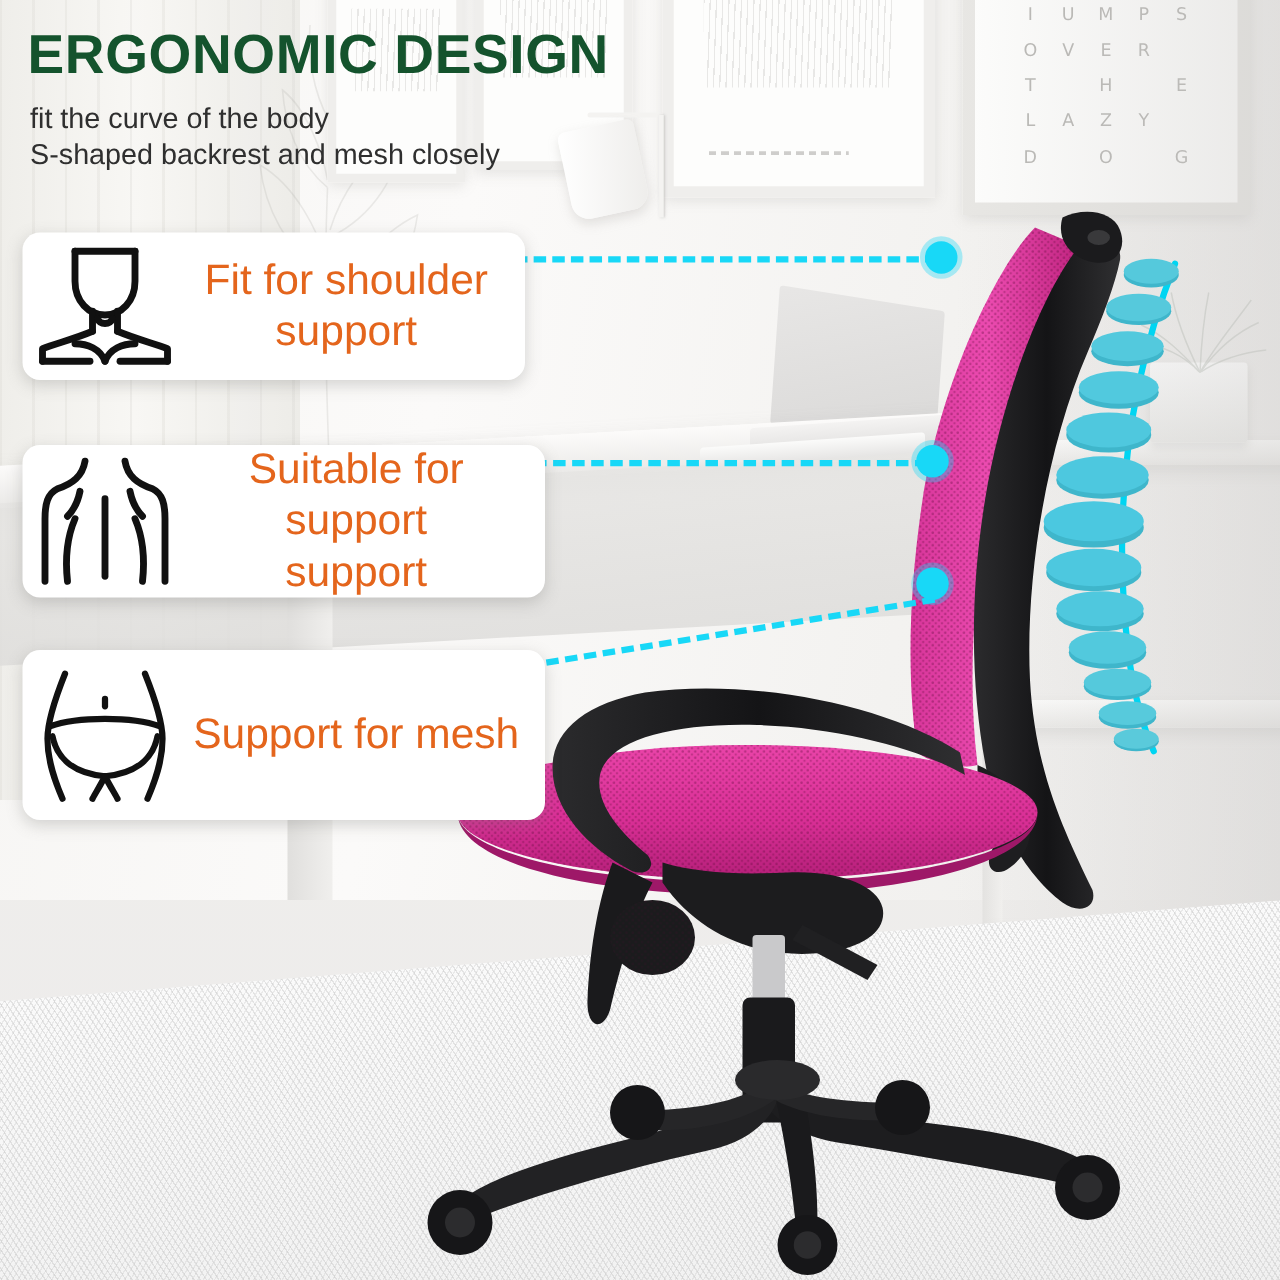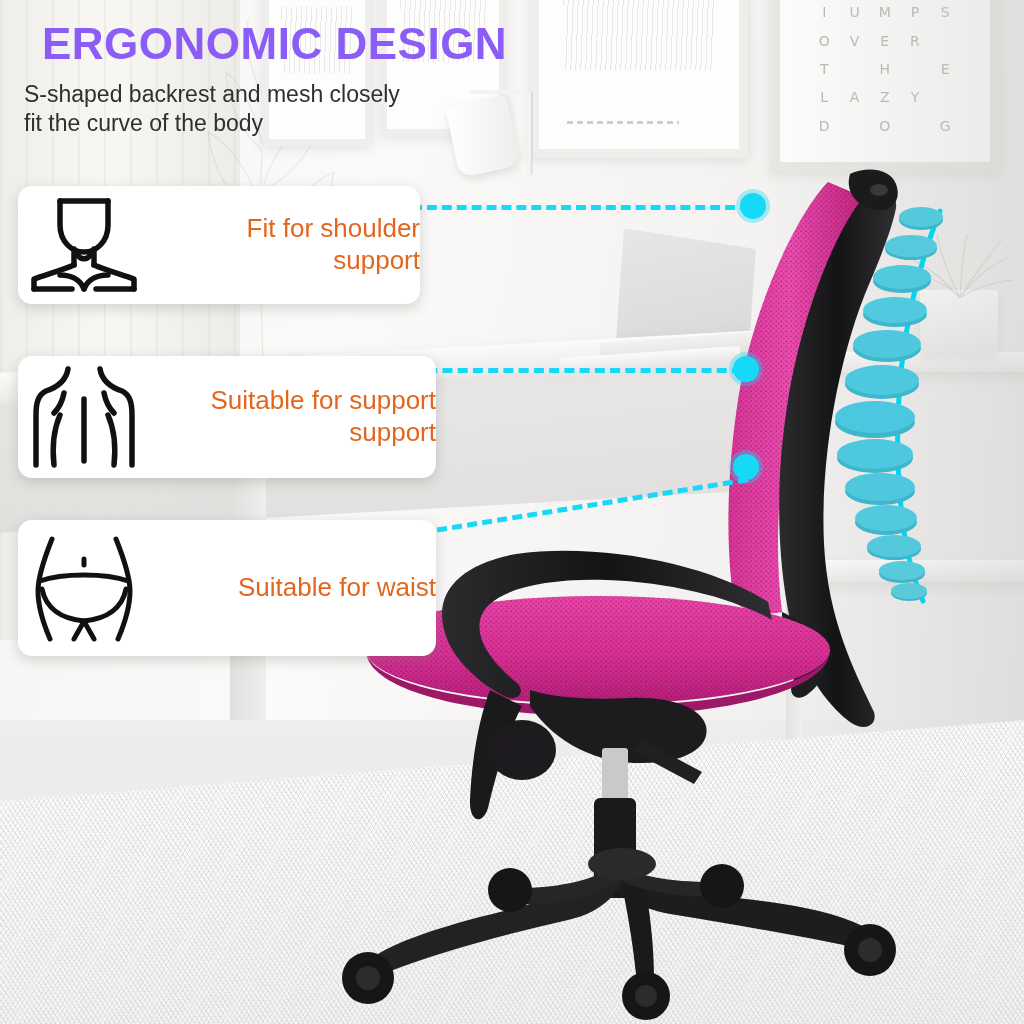--- a/index.html
+++ b/index.html
@@ -106,21 +106,21 @@
   .title{position:absolute;left:22px;top:22px;font-size:44px;font-weight:bold;
       letter-spacing:.5px;line-height:1;}
   .subtitle{position:absolute;left:24px;top:80px;font-size:23px;line-height:1.28;
       color:#2f2f2f;}
 
   
   .card{position:absolute;background:#ffffff;border-radius:14px;
       box-shadow:0 4px 13px rgba(120,118,115,.30);
       display:flex;align-items:center;}
   .card .ico{width:132px;height:100%;display:flex;align-items:center;justify-content:center;flex:0 0 132px;}
-  .card .lbl{flex:1;text-align:right;font-size:26px;line-height:1.22;}
+  .card .lbl{flex:1;text-align:center;font-size:34px;line-height:1.22;padding-right:16px;}
   .c1{left:18px;top:186px;width:402px;height:118px;}
   .c2{left:18px;top:356px;width:418px;height:122px;}
   .c3{left:18px;top:520px;width:418px;height:136px;}
 </style>
 </head>
 <body>
 
 <div class="stage">
 
   <div class="bg"></div>
@@ -329,24 +329,24 @@
   <div class="dash" style="left:412px;top:205px;width:338px;border-color:#18D8F7;"></div>
   <div class="dot" style="left:740px;top:193px;width:26px;height:26px;background:#18D8F7;box-shadow:0 0 0 4px rgba(24,216,247,.35);"></div>
 
   <div class="dash" style="left:412px;top:368px;width:330px;border-color:#18D8F7;"></div>
   <div class="dot" style="left:733px;top:356px;width:26px;height:26px;background:#18D8F7;box-shadow:0 0 0 4px rgba(24,216,247,.35);"></div>
 
   <div class="dash" style="left:422px;top:530px;width:330px;border-color:#18D8F7;
               transform:rotate(-9.2deg);transform-origin:left center;"></div>
   <div class="dot" style="left:733px;top:454px;width:26px;height:26px;background:#18D8F7;box-shadow:0 0 0 4px rgba(24,216,247,.35);"></div>
 
-  <div class="title" style="color:#8b5cf6;margin-left:20px;">ERGONOMIC DESIGN</div>
+  <div class="title" style="color:#14532d;">ERGONOMIC DESIGN</div>
   <div class="subtitle">
+    <div>fit the curve of the body</div>
     <div>S-shaped backrest and mesh closely</div>
-    <div>fit the curve of the body</div>
   </div>
 
   <div class="card c1">
     <div class="ico">
       <svg width="120" height="96" viewBox="0 0 120 96">
         <g fill="none" stroke="#111" stroke-width="5.5" stroke-linecap="round" stroke-linejoin="round">
           <path d="M36 4 L36 28 C36 44 47 55 60 55 C73 55 84 44 84 28 L84 4"></path>
           <path d="M36 4 L84 4"></path>
           <path d="M50 52 L50 68"></path>
             <path d="M70 52 L70 68"></path>
@@ -394,17 +394,17 @@
           <path d="M88 6 C96 26 102 44 102 58 C102 76 96 92 90 106"></path>
           <path d="M12 48 C34 40 78 40 100 48"></path>
           <path d="M14 56 C18 76 34 86 56 88 C78 86 94 76 98 56"></path>
           <path d="M56 88 C52 96 48 102 46 106"></path>
           <path d="M56 88 C60 96 64 102 66 106"></path>
           <path d="M56 26 L56 32"></path>
         </g>
       </svg>
     </div>
     <div class="lbl" style="color:#E4651C;">
-      <div>Suitable for waist</div>
+      <div>Support for mesh</div>
     </div>
   </div>
 
 </div>
 
 </body></html>

